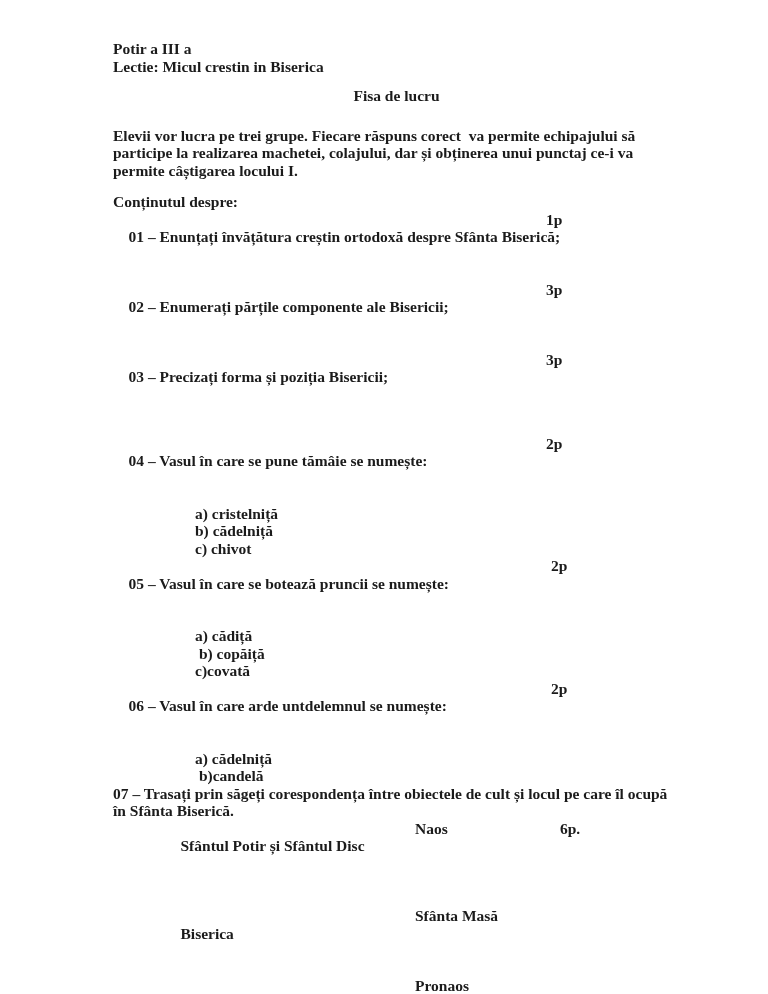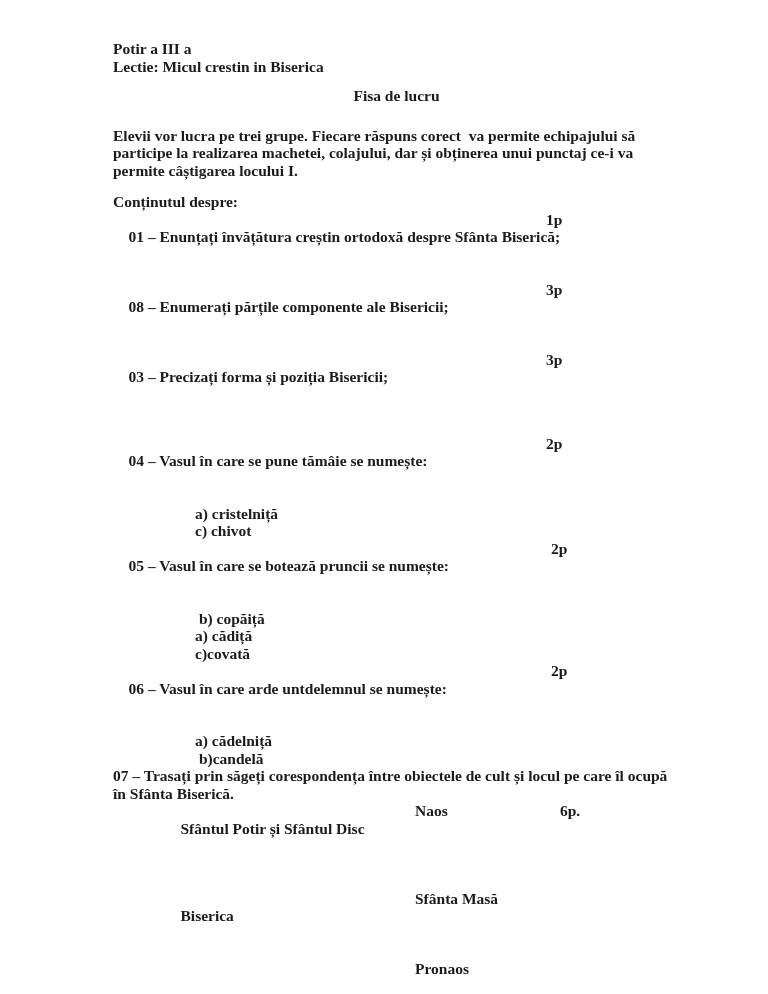--- a/index.html
+++ b/index.html
@@ -52,44 +52,45 @@
   <p class="line intro">Elevii vor lucra pe trei grupe. Fiecare răspuns corect  va permite echipajului să participe la realizarea machetei, colajului, dar și obținerea unui punctaj ce-i va permite câștigarea locului I.</p>
 
   <div class="line heading">Conținutul despre:</div>
 
   <div class="qline">
     <span>01 – Enunțați învățătura creștin ortodoxă despre Sfânta Biserică;</span>
     <span class="pts pts-a">1p</span>
   </div>
 
   <div class="qline">
-    <span>08 – Enumerați părțile componente ale Bisericii;</span>
+    <span>02 – Enumerați părțile componente ale Bisericii;</span>
     <span class="pts pts-a">3p</span>
   </div>
 
   <div class="qline">
     <span>03 – Precizați forma și poziția Bisericii;</span>
     <span class="pts pts-a">3p</span>
   </div>
 
   <div class="spacer"></div>
 
   <div class="qline">
     <span>04 – Vasul în care se pune tămâie se numește:</span>
     <span class="pts pts-a">2p</span>
   </div>
   <div class="option">a) cristelniță</div>
+  <div class="option">b) cădelniță</div>
   <div class="option">c) chivot</div>
 
   <div class="qline">
     <span>05 – Vasul în care se botează pruncii se numește:</span>
     <span class="pts pts-b">2p</span>
   </div>
+  <div class="option">a) cădiță</div>
   <div class="option"> b) copăiță</div>
-  <div class="option">a) cădiță</div>
   <div class="option">c)covată</div>
 
   <div class="qline">
     <span>06 – Vasul în care arde untdelemnul se numește:</span>
     <span class="pts pts-b">2p</span>
   </div>
   <div class="option">a) cădelniță</div>
   <div class="option"> b)candelă</div>
 
   <div class="line">07 – Trasați prin săgeți corespondența între obiectele de cult și locul pe care îl ocupă în Sfânta Biserică.</div>

